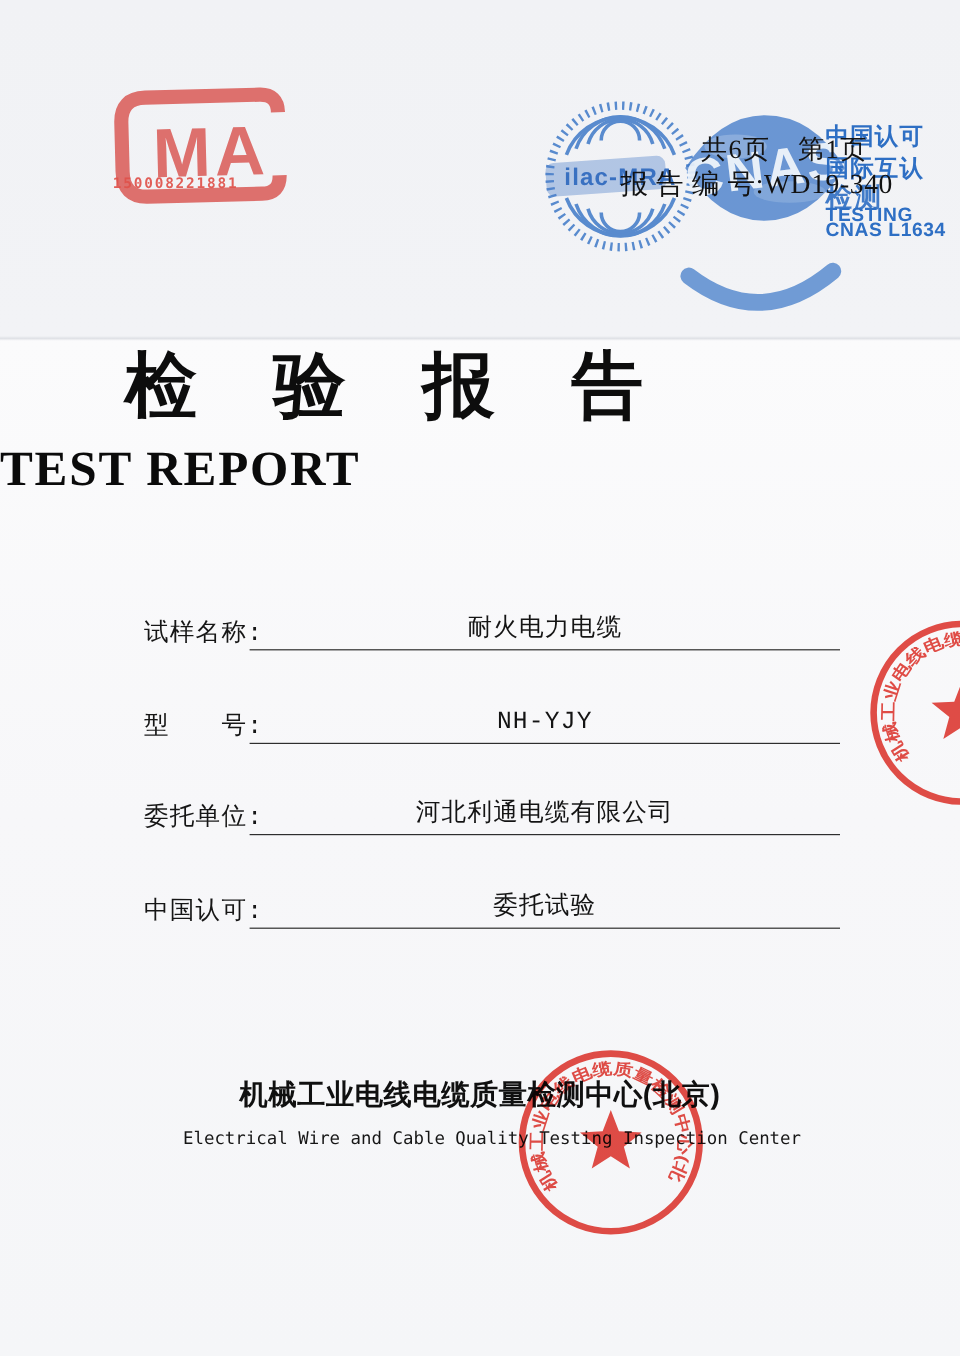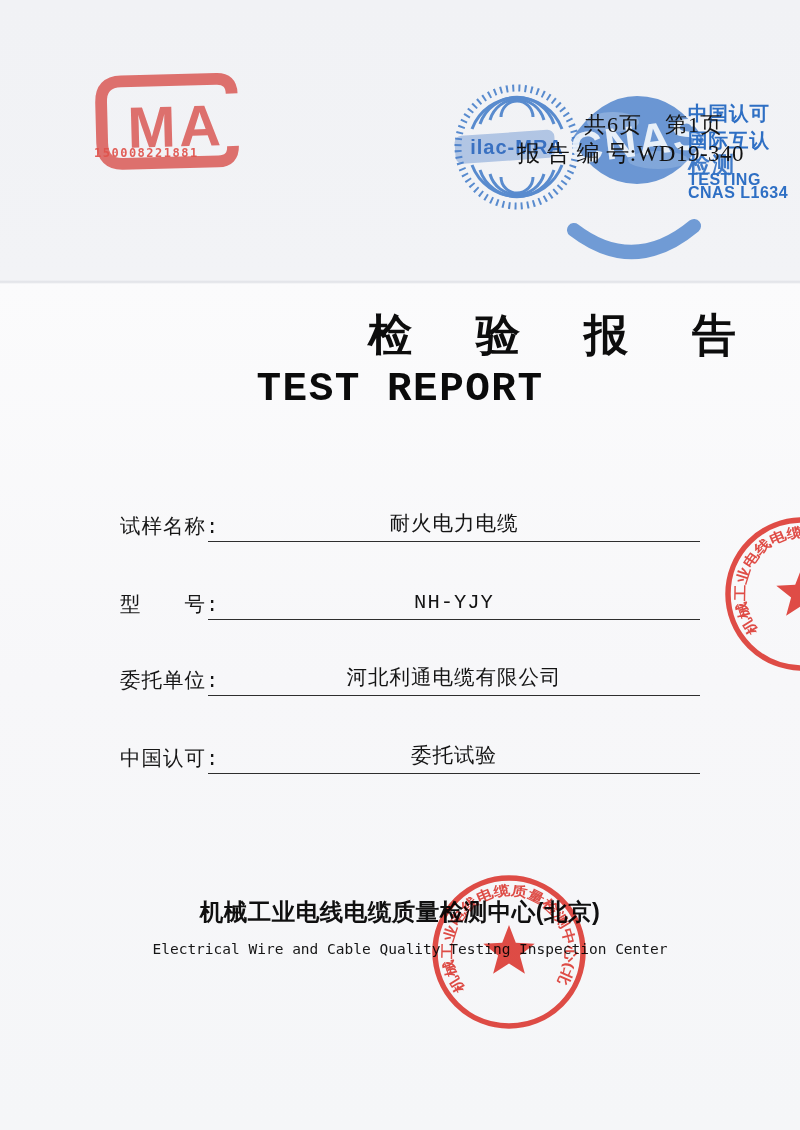--- a/index.html
+++ b/index.html
@@ -16,23 +16,23 @@
   .ilac-svg{left:450px;top:80px;width:134px;height:134px;opacity:.92;}
   .cnas-svg{left:558px;top:90px;width:154px;height:186px;opacity:.95;}
   .accr{left:688px;font-family:"Liberation Sans","DejaVu Sans",sans-serif;font-weight:700;
     color:#2e6fc4;z-index:1;white-space:nowrap;}
   .accr-zh{font-size:19.5px;letter-spacing:1px;}
   .accr-jc{font-size:22px;letter-spacing:2px;opacity:.9;}
   .accr-en{font-size:16px;letter-spacing:.5px;}
   .pagination{left:584px;top:110px;font-size:22px;letter-spacing:1px;color:#141414;z-index:3;white-space:nowrap;}
   .report-no{left:517px;top:138px;font-size:23px;letter-spacing:.5px;color:#121212;z-index:3;white-space:nowrap;}
   
-  .title-zh{left:40px;right:0;top:282px;text-align:right;font-size:44px;font-weight:700;
-    letter-spacing:64px;text-indent:64px;color:#0d0d0d;white-space:nowrap;margin-top:24px;}
-  .title-en{left:0;right:0;top:366px;text-align:center;font-family:Liberation Mono, monospace;
+  .title-zh{left:40px;right:0;top:282px;text-align:left;font-size:60px;font-weight:700;
+    letter-spacing:64px;text-indent:64px;color:#0d0d0d;white-space:nowrap;}
+  .title-en{left:0;right:0;top:366px;font-family:Liberation Serif, serif;
     font-size:41px;font-weight:700;letter-spacing:1.5px;color:#0b0b0b;}
   
   .field-row{left:0;width:716px;height:30px;font-family:Liberation Mono, monospace;}
   .field-label{position:absolute;left:120px;bottom:2px;font-size:20.5px;letter-spacing:1px;color:#161616;white-space:nowrap;}
   .field-line{position:absolute;left:208px;width:492px;bottom:0;height:30px;
     border-bottom:1.6px solid #2e2e2e;text-align:center;font-size:20.5px;line-height:28px;
     letter-spacing:1px;color:#141414;}
   
   .org-zh{left:0;right:0;top:896px;text-align:center;font-family:"Liberation Sans","DejaVu Sans",sans-serif;
     font-weight:700;font-size:23.5px;letter-spacing:.5px;color:#101010;z-index:2;}

